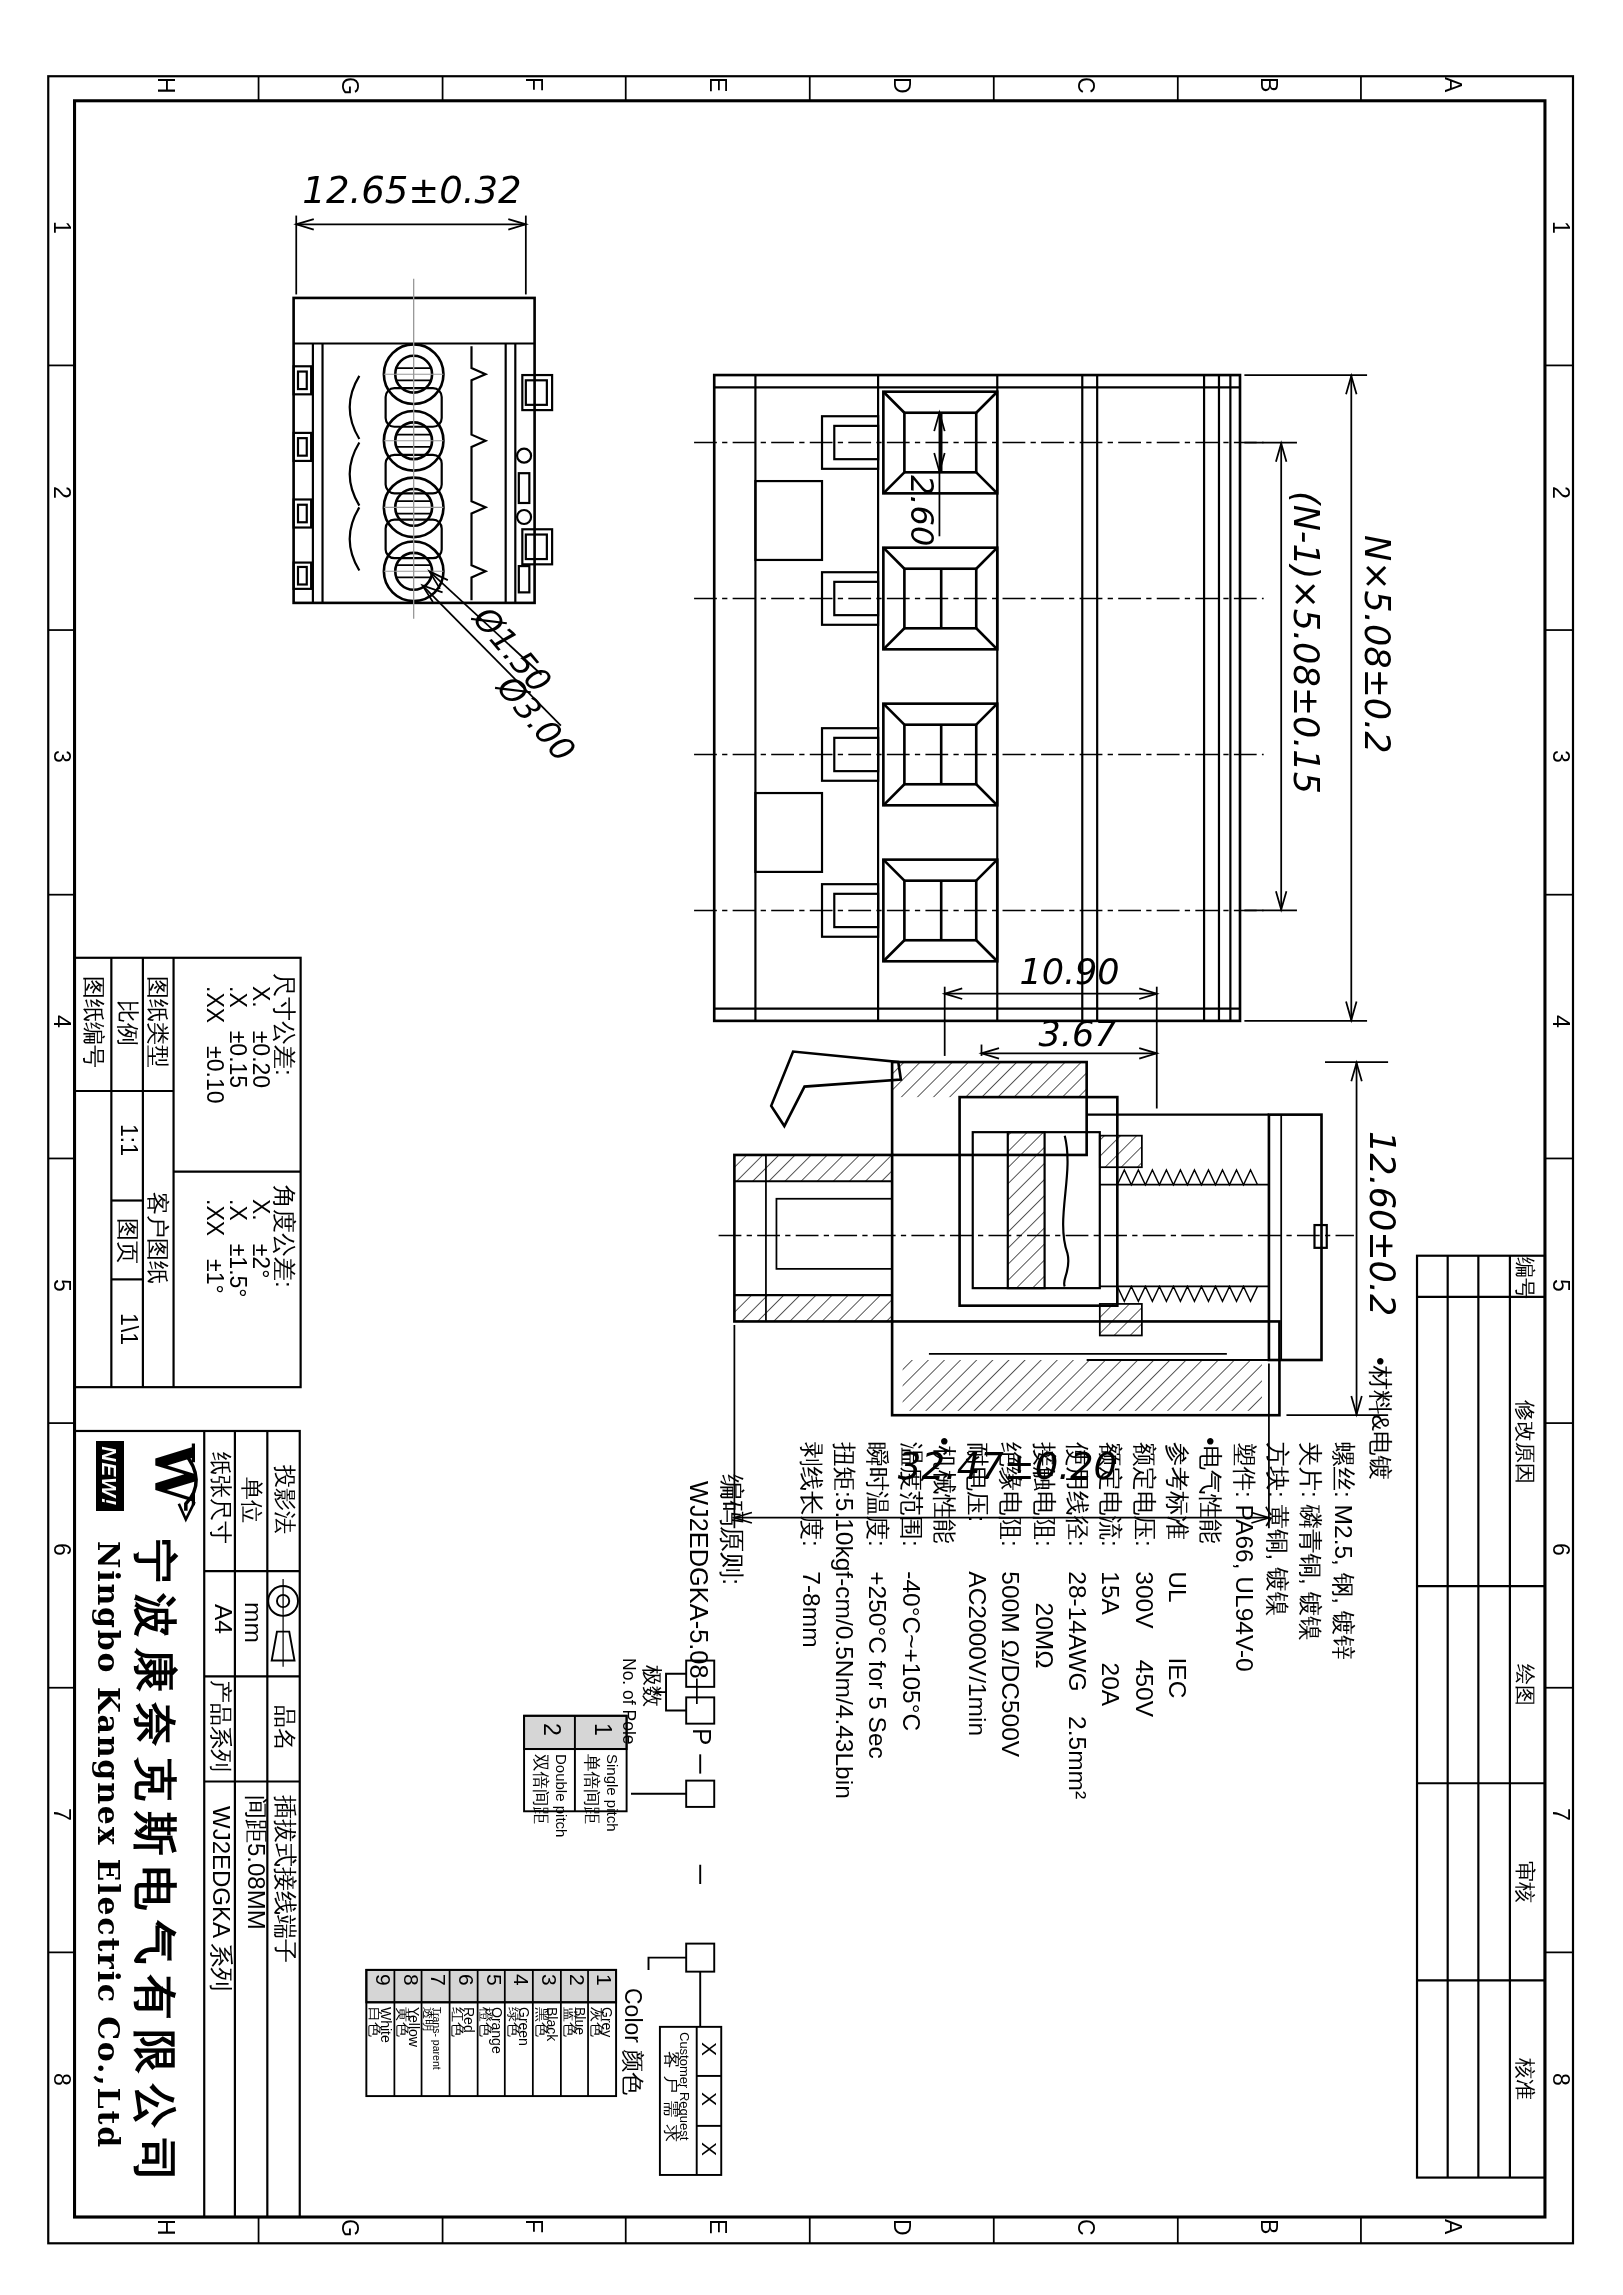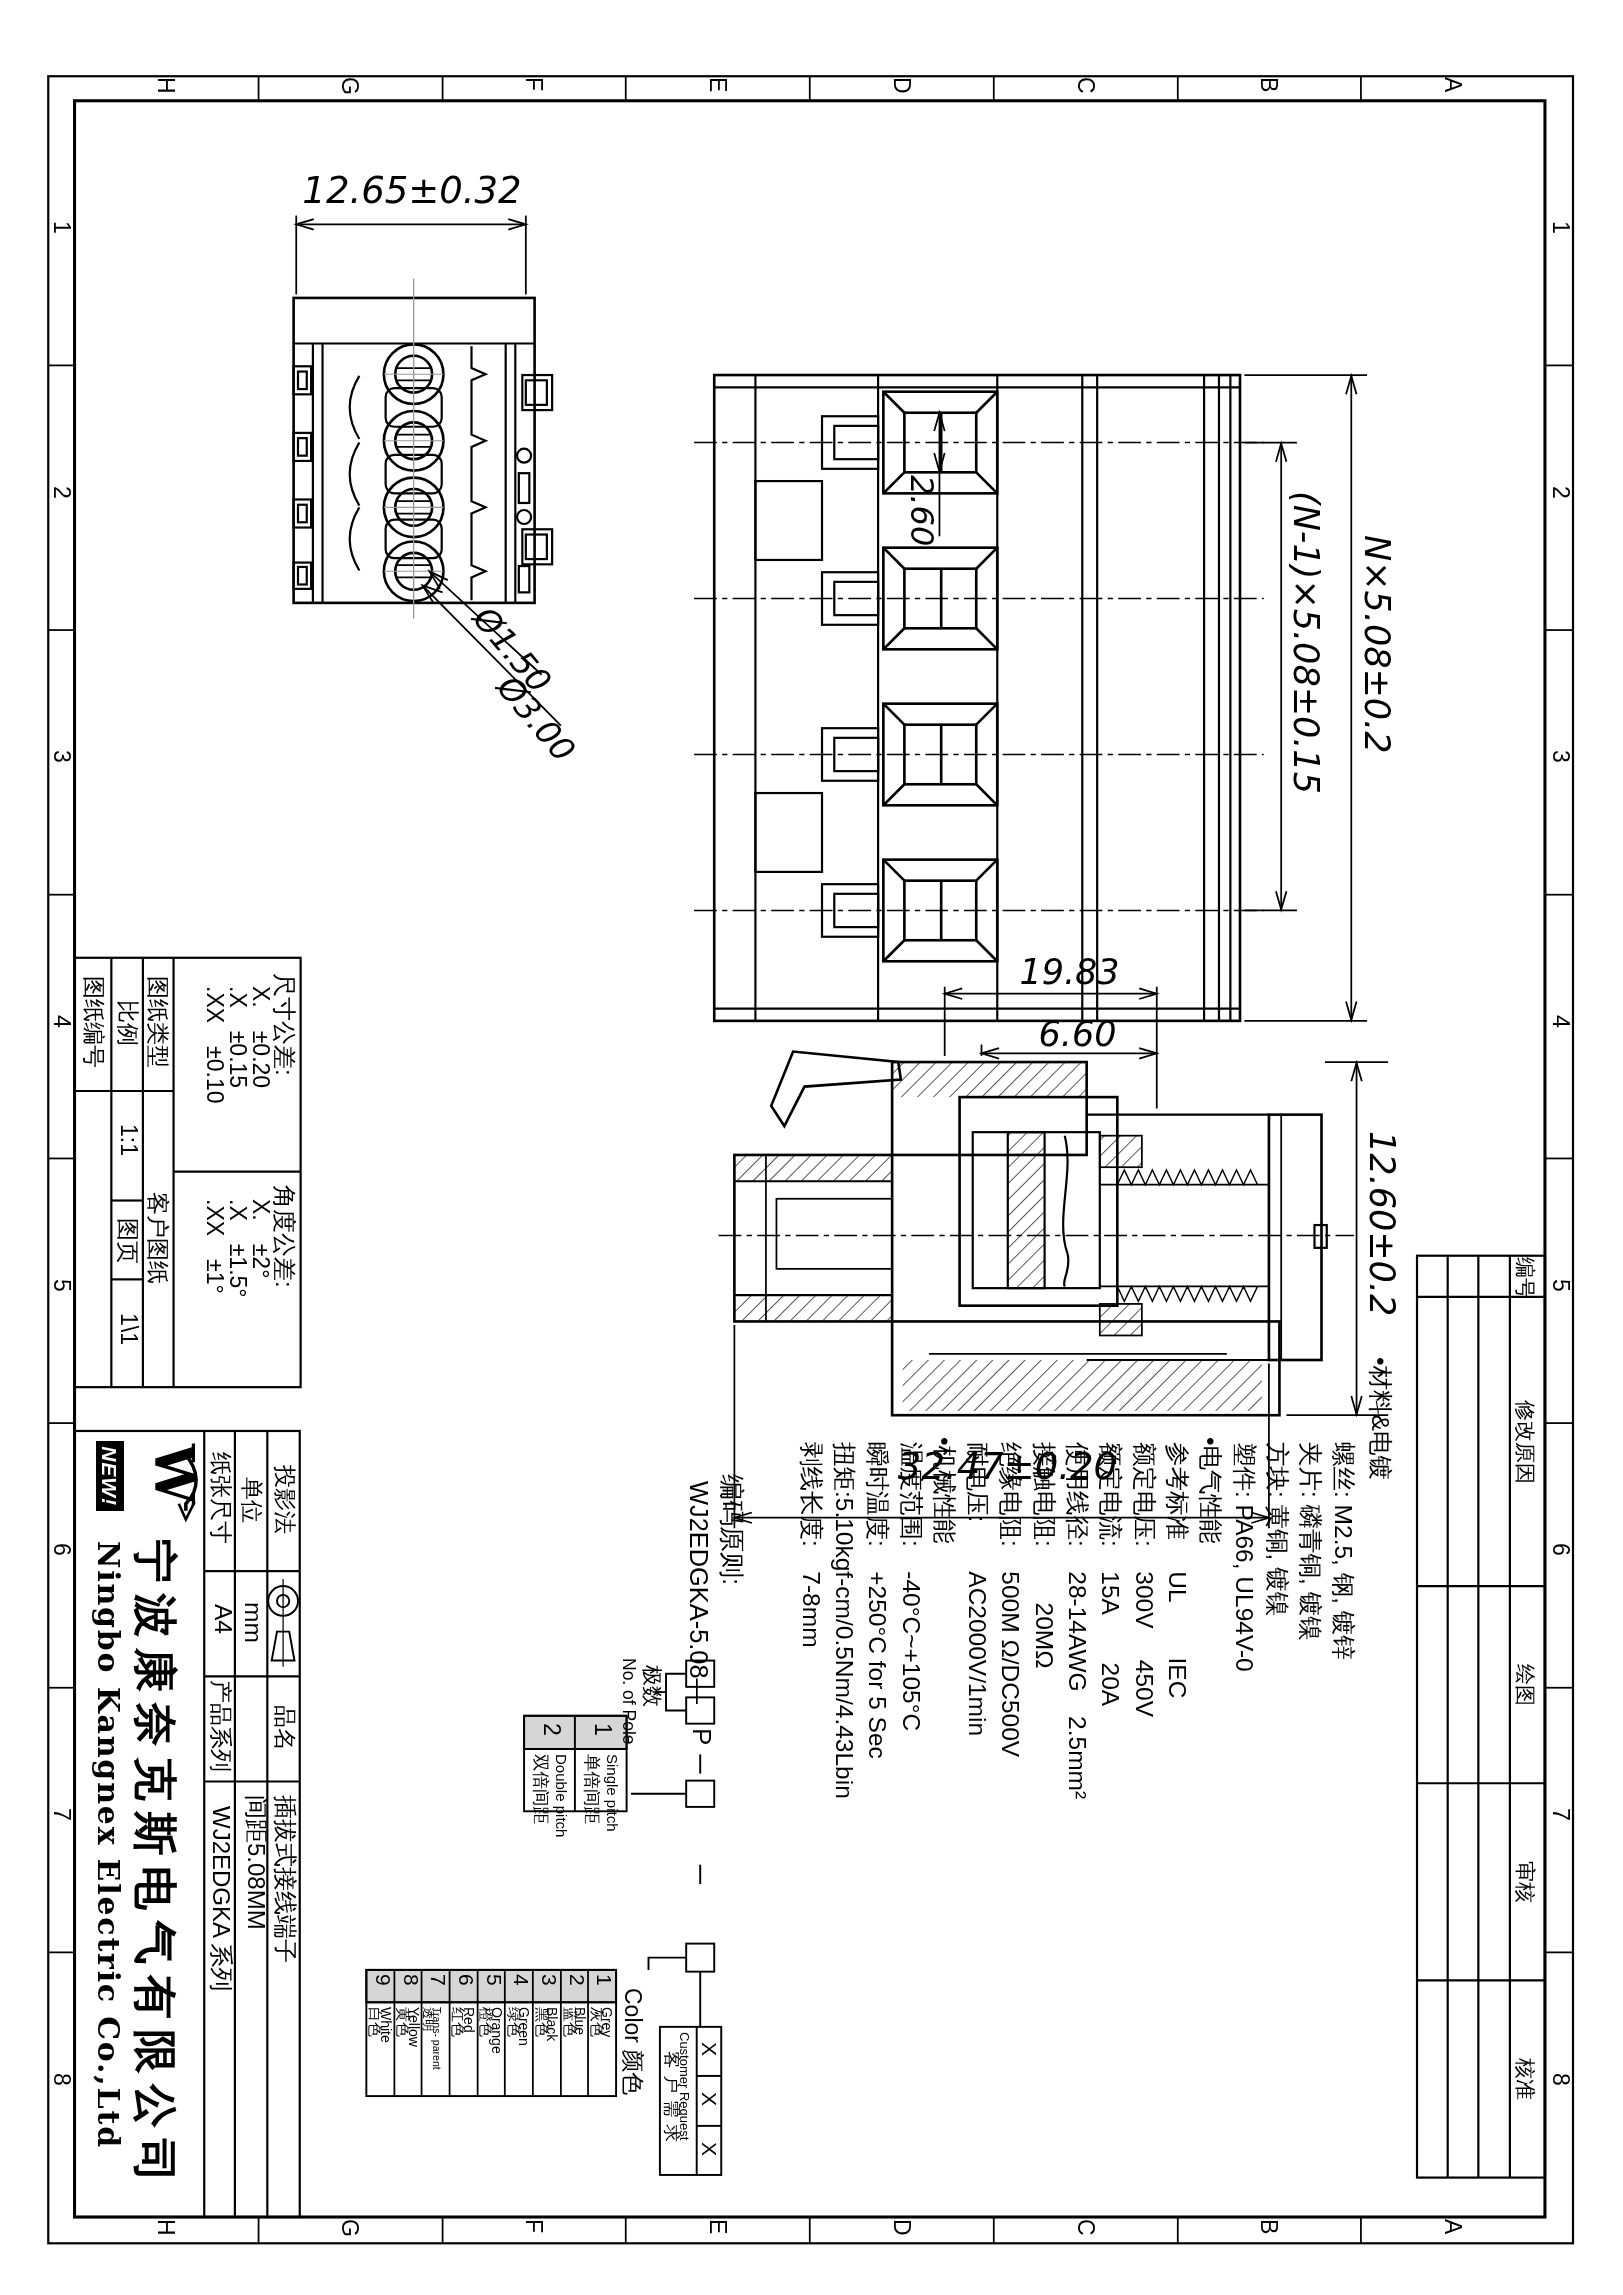--- a/index.html
+++ b/index.html
@@ -399,22 +399,22 @@
 <div class="t v" style="left:1549px;top:1543px;font-size:23px">6</div>
 <div class="t v" style="left:1549px;top:1808px;font-size:23px">7</div>
 <div class="t v" style="left:1549px;top:2073px;font-size:23px">8</div>
 
 <div class="t it c" style="left:298px;top:172px;width:228px;font-size:37px">12.65±0.32</div>
 <div class="t it d50" style="left:493px;top:601px;font-size:33px">Ø1.50</div>
 <div class="t it d50" style="left:517px;top:670px;font-size:33px">Ø3.00</div>
 <div class="t it v" style="left:906px;top:475px;font-size:32px">2.60</div>
 <div class="t it v" style="left:1288px;top:491px;font-size:35px">(N-1)×5.08±0.15</div>
 <div class="t it v" style="left:1359px;top:535px;font-size:35px">N×5.08±0.2</div>
-<div class="t it c" style="left:973px;top:955px;width:193px;font-size:35px">19.83</div>
-<div class="t it c" style="left:990px;top:1017px;width:175px;font-size:35px">6.60</div>
+<div class="t it c" style="left:973px;top:955px;width:193px;font-size:35px">10.90</div>
+<div class="t it c" style="left:990px;top:1017px;width:175px;font-size:35px">3.67</div>
 <div class="t it v" style="left:1364px;top:1131px;font-size:35px">12.60±0.2</div>
 <div class="t it c" style="left:885px;top:1448px;width:245px;font-size:37px">32.47±0.20</div>
 
 <div class="t v" style="left:1367px;top:1357px;font-size:24.5px">•材料&amp;电镀</div>
 <div class="t v" style="left:1330px;top:1442px;font-size:24.5px">螺丝: M2.5, 钢, 镀锌</div>
 <div class="t v" style="left:1297px;top:1442px;font-size:24.5px">夹片: 磷青铜, 镀镍</div>
 <div class="t v" style="left:1264px;top:1442px;font-size:24.5px">方块: 黄铜, 镀镍</div>
 <div class="t v" style="left:1231px;top:1442px;font-size:24.5px">塑件: PA66, UL94V-0</div>
 <div class="t v" style="left:1197px;top:1437px;font-size:24.5px">•电气性能</div>
 <div class="t v" style="left:1164px;top:1442px;font-size:24.5px">参考标准　 UL　　 IEC</div>

